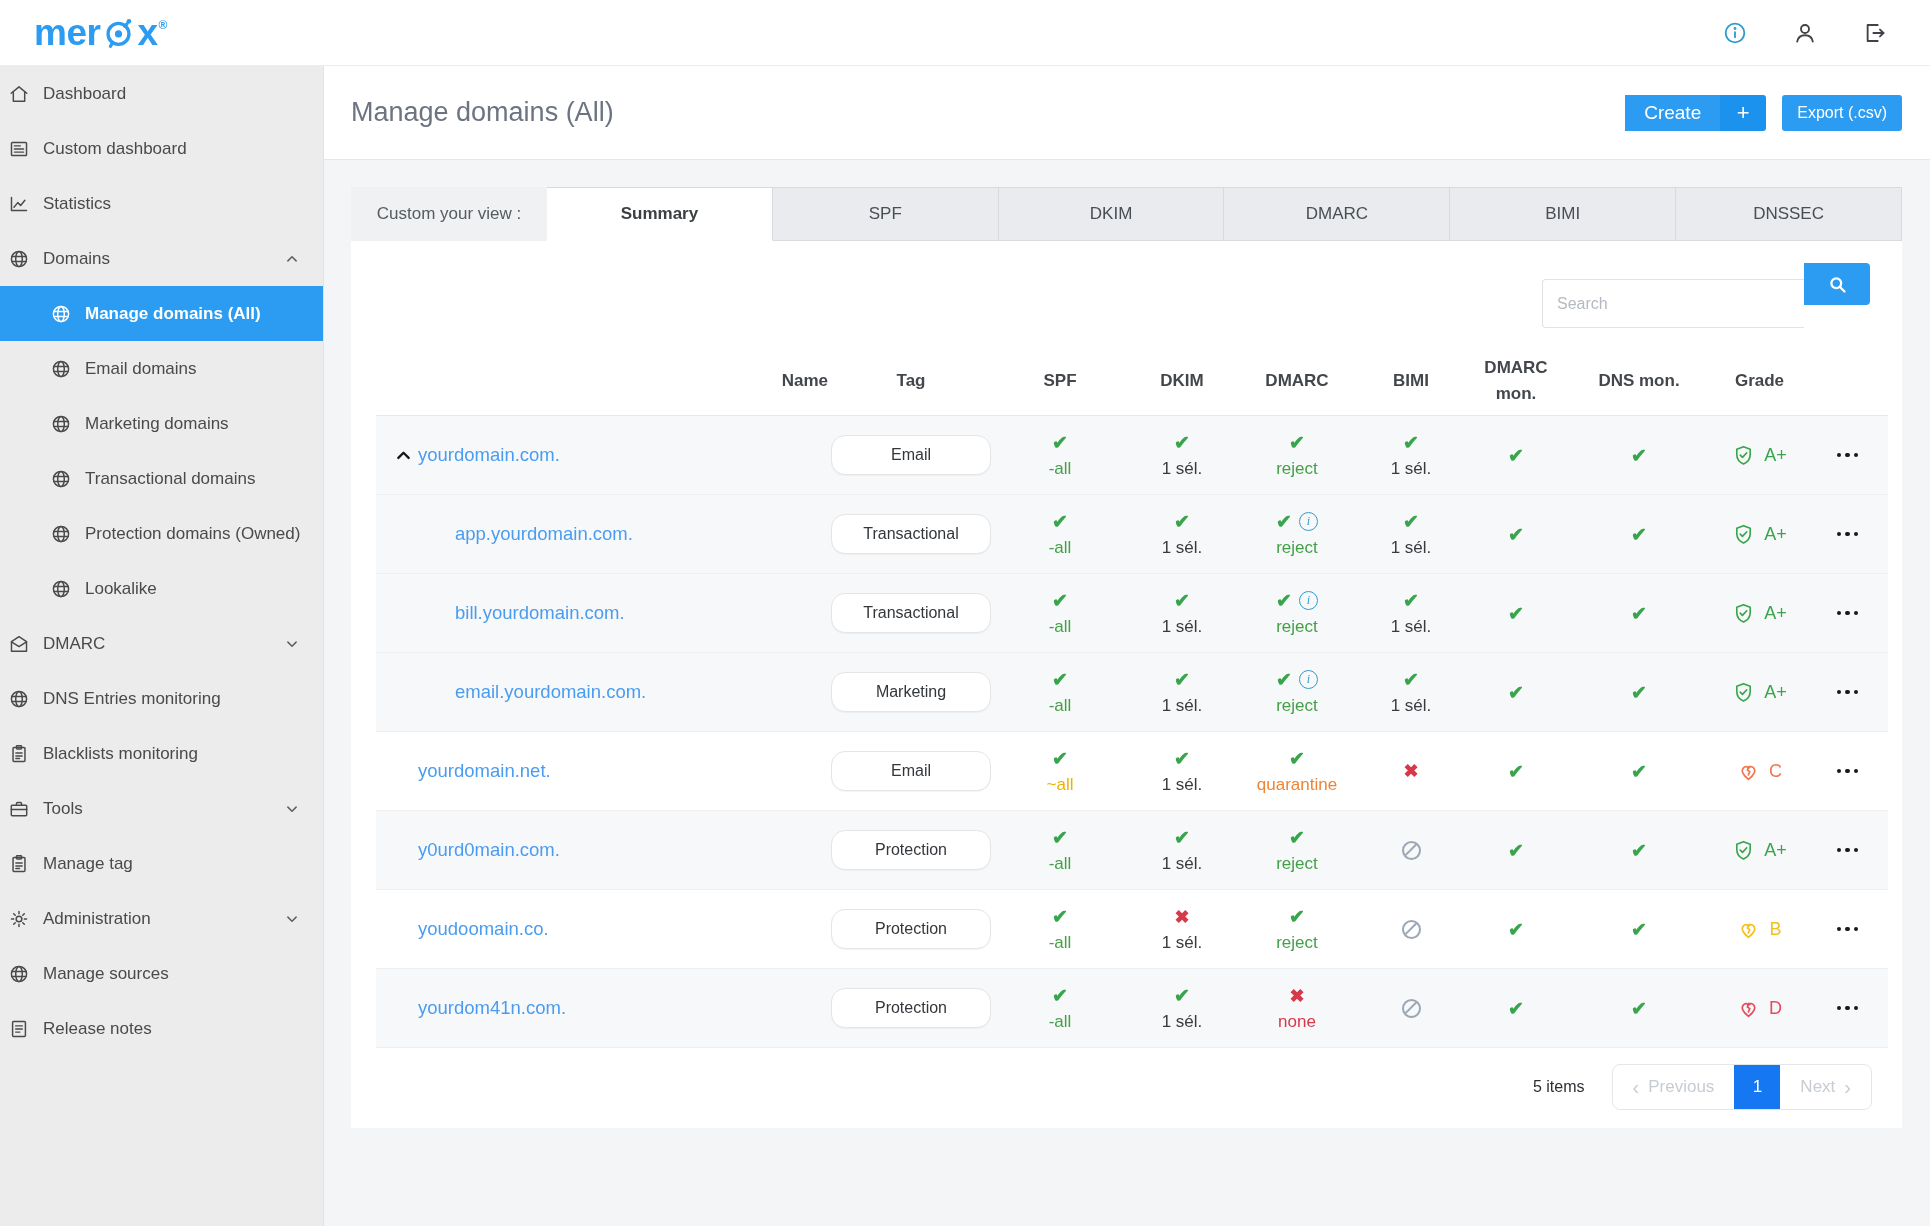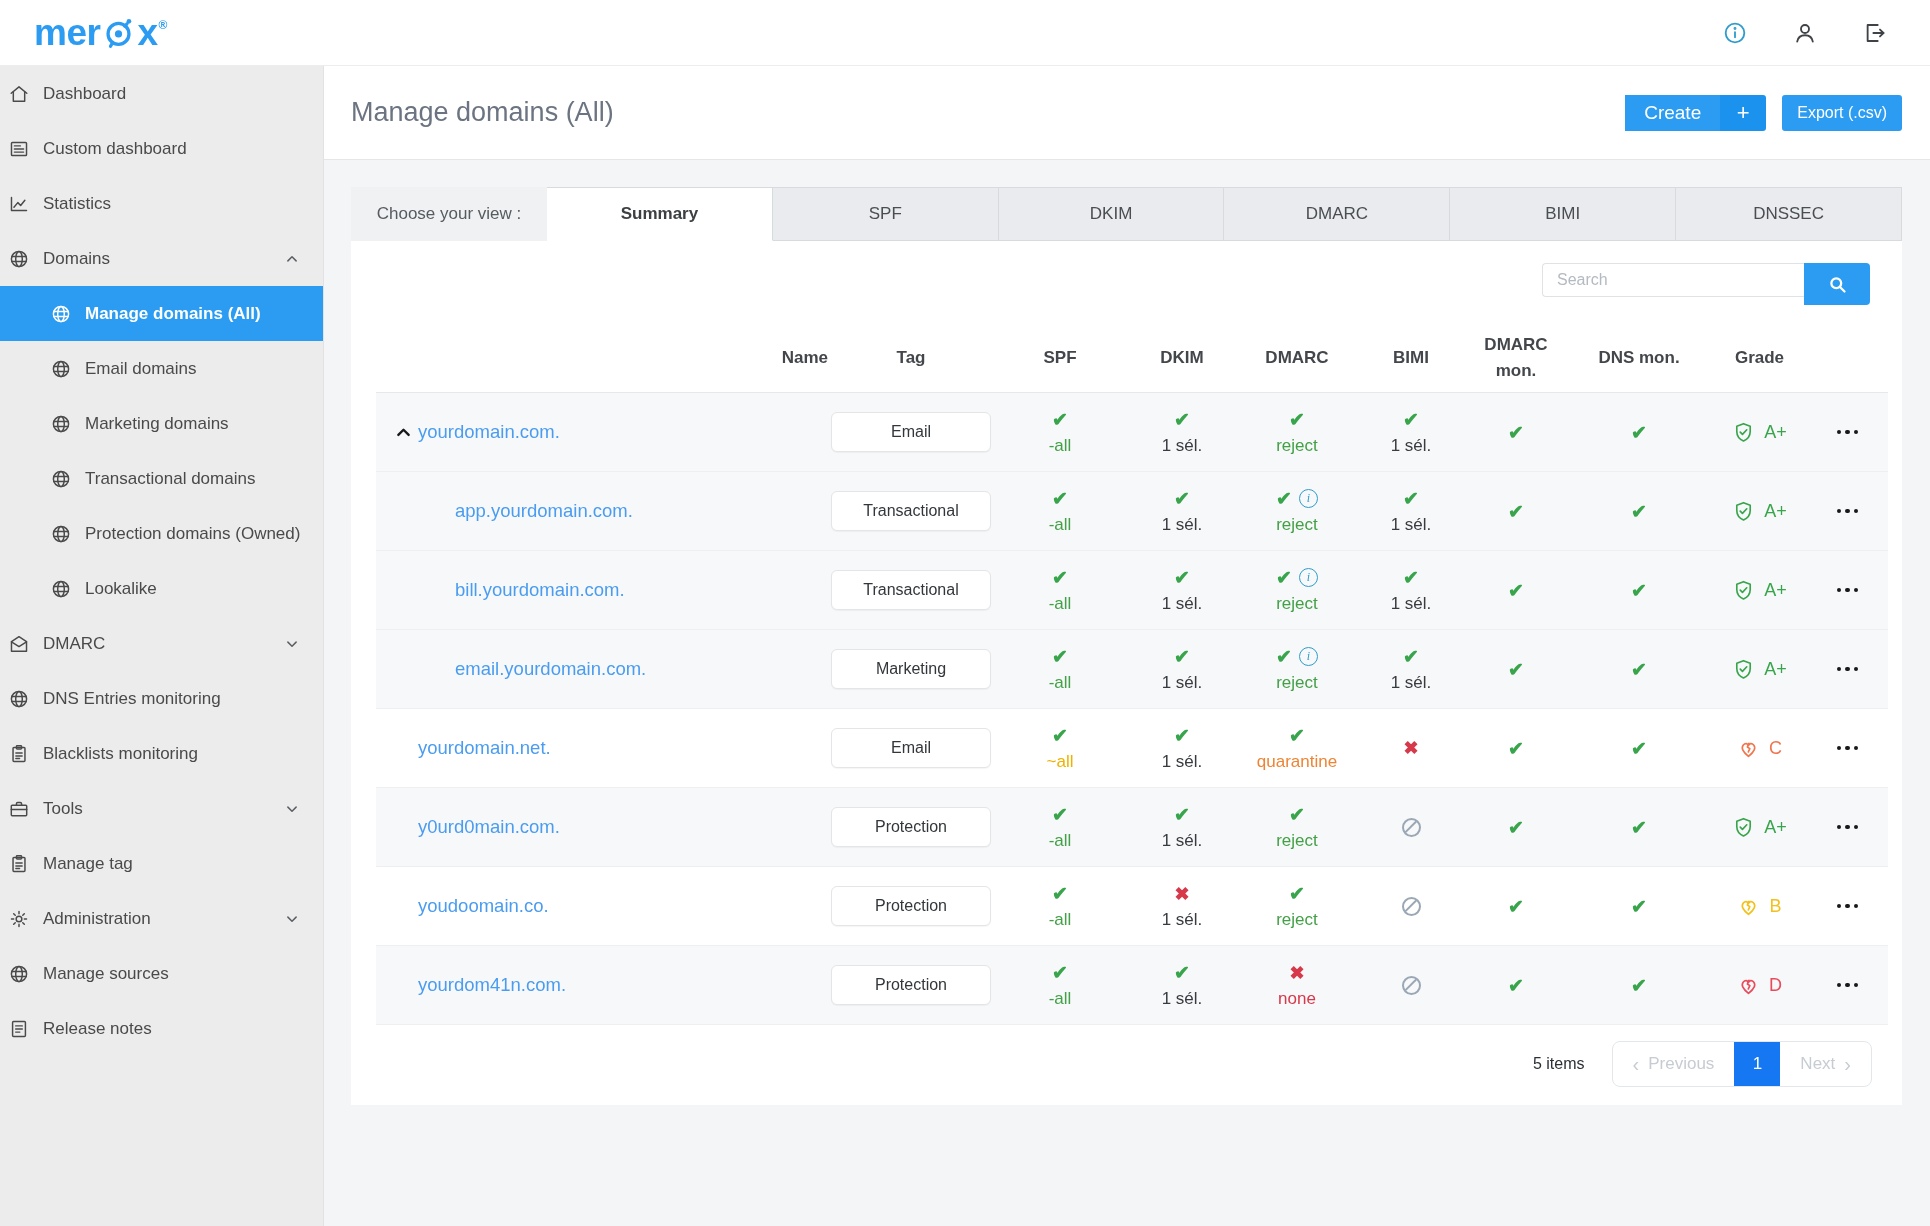--- a/index.html
+++ b/index.html
@@ -51,43 +51,43 @@
   .tab-label{width:196px;background:#f0f1f3;display:flex;align-items:center;justify-content:center;
     color:#565b60;font-size:17px;}
   .tab{flex:1;display:flex;align-items:center;justify-content:center;font-size:17px;color:#4a4e53;
     background:#e9ebee;border:1px solid #d8dbde;border-left:none;cursor:pointer;}
   .tab.active{background:#fff;border-bottom:1px solid #fff;font-weight:bold;color:#3c4043;}
 
   
   .card{background:#fff;min-height:864px;padding:22px 14px 18px 25px;}
   .search-row{display:flex;justify-content:flex-end;margin:0 18px 18px 0;}
   .search-box{display:flex;}
-  .search-input{width:262px;height:34px;border:1px solid #dfe3e6;border-right:none;
-    border-radius:4px 0 0 4px;padding:0 14px;font-size:16px;color:#333;outline:none;}
+  .search-input{width:262px;height:49px;border:1px solid #dfe3e6;border-right:none;
+    border-radius:4px 0 0 4px;padding:0 14px;font-size:16px;color:#333;outline:none;margin-top:16px;}
   .search-input::placeholder{color:#b4bac1;}
   .search-btn{width:66px;height:42px;background:var(--accent);border:none;border-radius:0 4px 4px 0;
     display:flex;align-items:center;justify-content:center;cursor:pointer;}
   .search-btn svg{width:21px;height:21px;}
 
   .trow{display:grid;grid-template-columns:452px 166px 132px 112px 118px 110px 100px 146px 95px 1fr;
     align-items:center;}
   .thead{min-height:70px;border-bottom:1px solid #e6e8ea;}
   .th{font-size:17px;font-weight:bold;color:#43474b;text-align:center;line-height:1.5;}
   .th.c0{text-align:right;padding-left:18px;}
   .drow{min-height:79px;border-bottom:1px solid #edeff0;}
   .rg{background:#f7f8f9;}
   .rw{background:#fff;}
 
   .name-cell{display:flex;align-items:center;padding-left:18px;}
   .exp{width:24px;flex:none;display:flex;align-items:center;color:#17191c;cursor:pointer;}
   .exp svg{width:19px;height:19px;}
   .dlink{color:var(--link);font-size:18.5px;text-decoration:none;cursor:pointer;}
   .dlink.kid{margin-left:37px;}
 
-  .tagbox{width:160px;height:40px;border:1px solid #e3e5e7;background:#fff;border-radius:6px;
+  .tagbox{width:160px;height:40px;border:1px solid #e3e5e7;background:#fff;border-radius:14px;
     display:flex;align-items:center;justify-content:center;font-size:16px;color:#33373b;
     margin:0 auto;box-shadow:0 1px 1px rgba(0,0,0,.04);}
 
   .scell{display:flex;flex-direction:column;align-items:center;gap:5px;}
   .irow{display:flex;align-items:center;gap:7px;min-height:22px;}
   .ck{color:var(--green);font-size:19px;font-weight:bold;line-height:1;}
   .cx{color:var(--red);font-size:18px;font-weight:bold;line-height:1;}
   .stext{font-size:17px;}
   .t-green{color:var(--text-green);} .t-gold{color:var(--gold);} .t-orange{color:var(--orange);}
   .t-red{color:var(--red);} .t-dark{color:#383c40;}
@@ -369,21 +369,21 @@
         <div class="btn-create">
           <span class="bc-main">Create</span>
           <span class="bc-plus">+</span>
         </div>
         <div class="btn-export">Export (.csv)</div>
       </div>
     </div>
 
     <div class="body-area">
       <div class="tabs" id="tabs">
-        <div class="tab-label">Choose your view :</div>
+        <div class="tab-label">Custom your view :</div>
       <div class="tab active">Summary</div>
           <div class="tab">SPF</div>
           <div class="tab">DKIM</div>
           <div class="tab">DMARC</div>
           <div class="tab">BIMI</div>
           <div class="tab">DNSSEC</div>
         </div>
 
       <div class="card">
         <div class="search-row">

